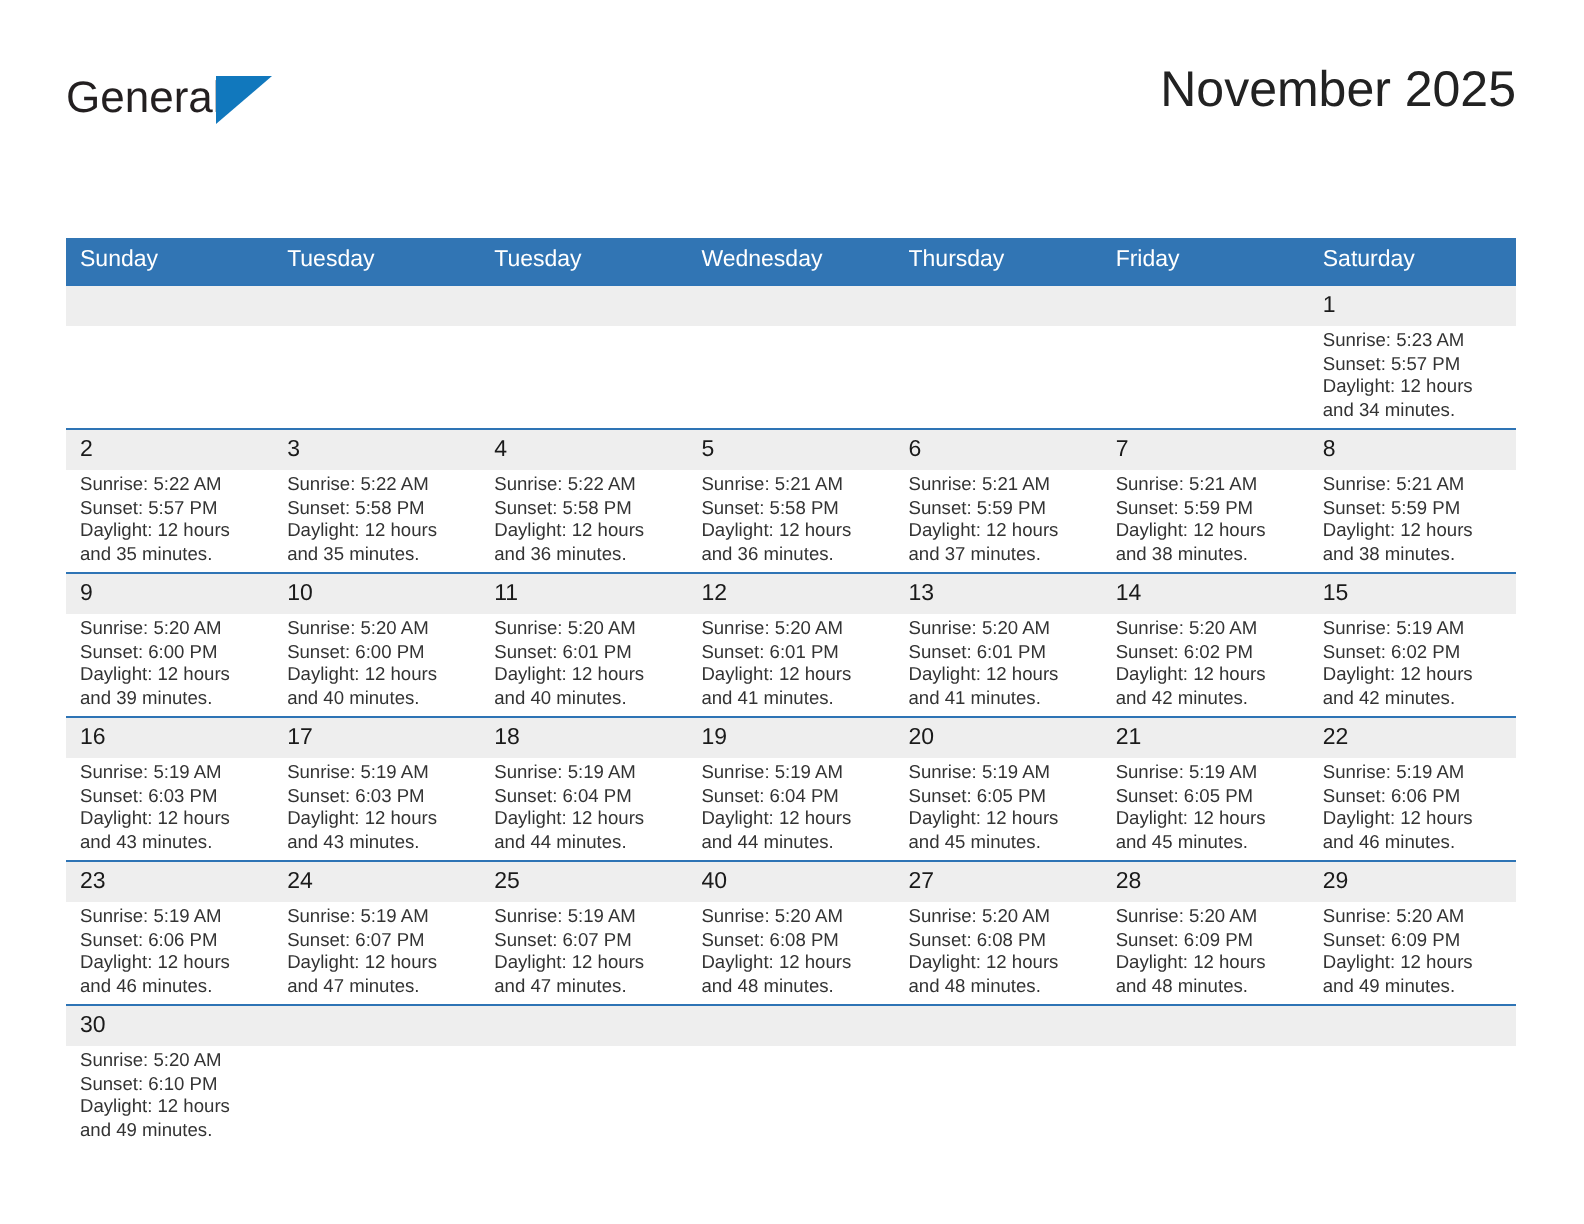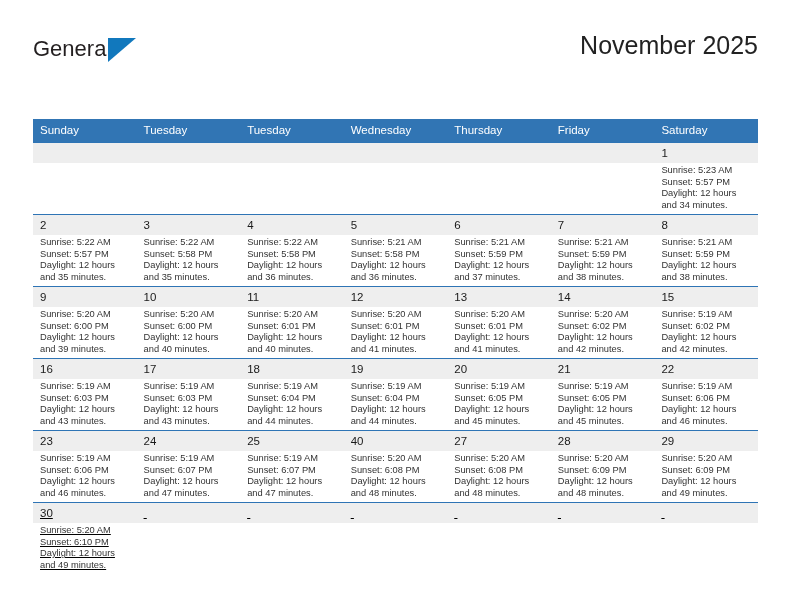--- a/index.html
+++ b/index.html
@@ -140,21 +140,20 @@
     padding: 2px 6px 0 7px;
     font-size: 9.3px;
     line-height: 11.6px;
     color: #333333;
   }
   .details div {
     white-space: nowrap;
   }
   .calendar tr.last-row td {
     border-bottom: none;
-    text-decoration: underline;
   }
 </style>
 </head>
 <body>
 
 <div class="page">
 
   <div class="top-bar">
 
     <div class="logo">

